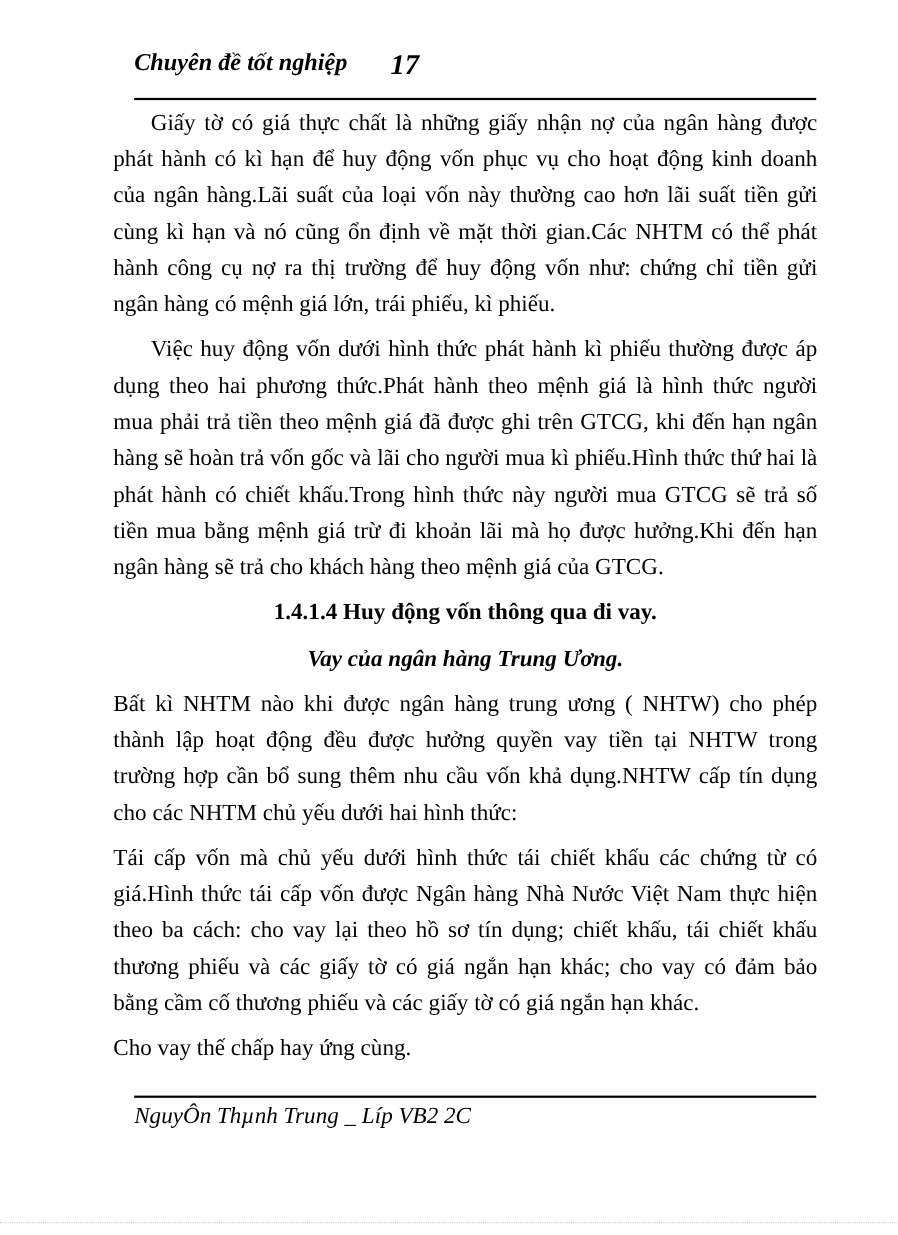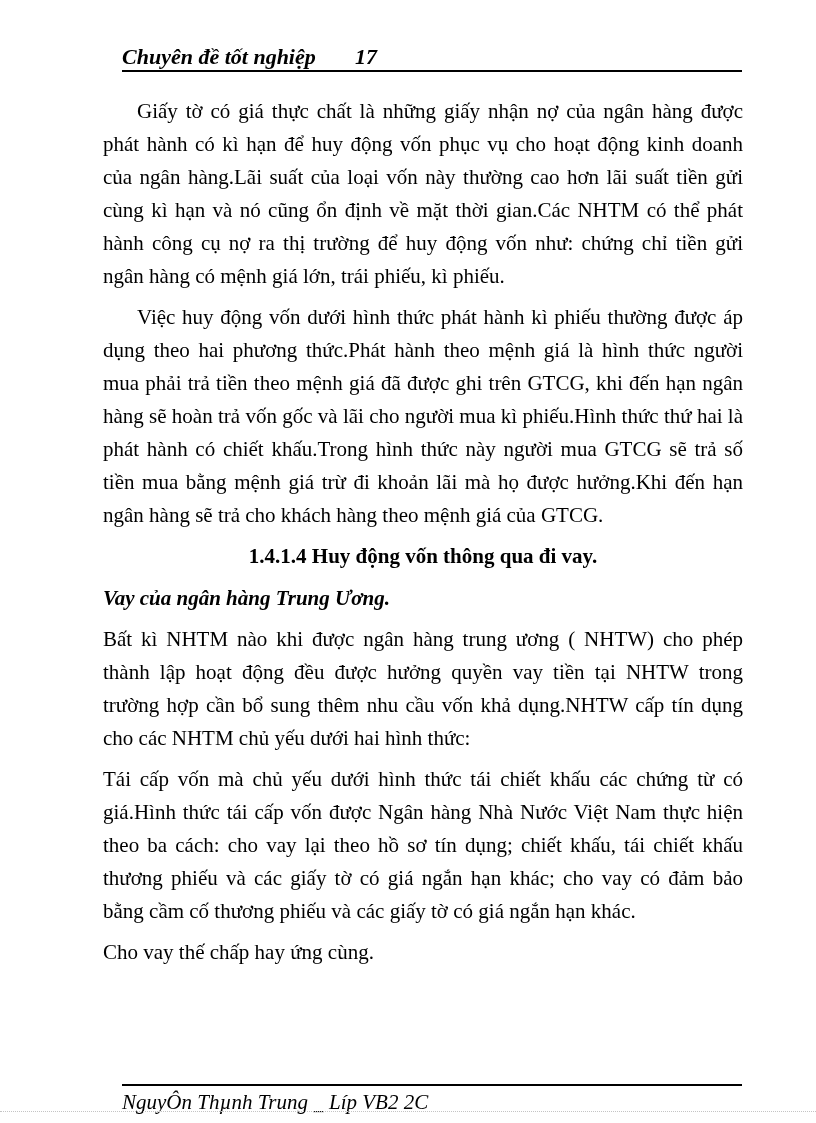--- a/index.html
+++ b/index.html
@@ -17,40 +17,40 @@
     overflow: hidden;
   }
 
   
   .page-header {
     position: absolute;
     left: 122px;
     top: 44px;
     width: 620px;
     border-bottom: 2.5px solid #000000;
-    padding-bottom: 0;
+    padding-bottom: 19px;
   }
   .page-header .header-row {
     position: relative;
     height: 26px;
   }
   .header-title {
     position: absolute;
     left: 0;
     top: 0;
     font-size: 22px;
     font-weight: bold;
     font-style: italic;
     white-space: nowrap;
   }
   .header-page-number {
     position: absolute;
     left: 233px;
     top: 0;
-    font-size: 22px;
+    font-size: 26px;
     font-weight: bold;
     font-style: italic;
   }
 
   
   .doc-body {
     position: absolute;
     left: 103px;
     top: 95px;
     width: 640px;
@@ -65,29 +65,29 @@
     text-indent: 34px;
   }
   .doc-body p.heading {
     font-weight: bold;
     text-align: center;
     margin: 3px 0 8px 0;
   }
   .doc-body p.subheading {
     font-weight: bold;
     font-style: italic;
-    text-align: left;
+    text-align: center;
     margin: 9px 0 8px 0;
   }
 
   
   .page-footer {
     position: absolute;
     left: 122px;
-    top: 1084px;
+    top: 996px;
     width: 620px;
     border-top: 2.5px solid #000000;
     padding-top: 4px;
   }
   .footer-author {
     font-size: 21px;
     font-style: italic;
     white-space: nowrap;
   }
 

